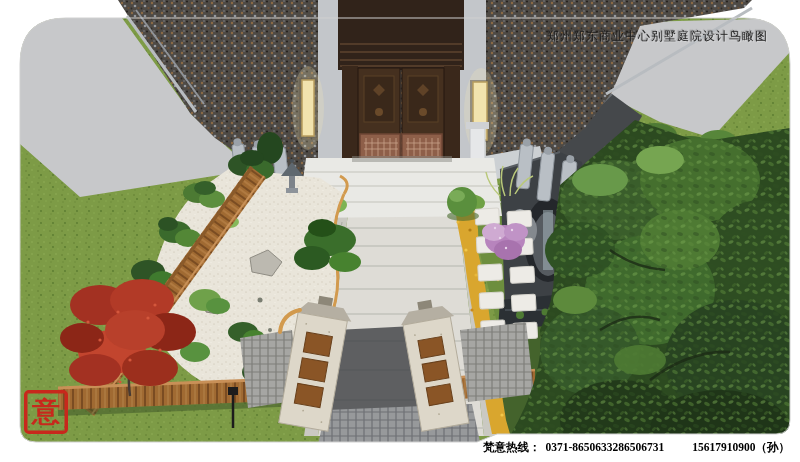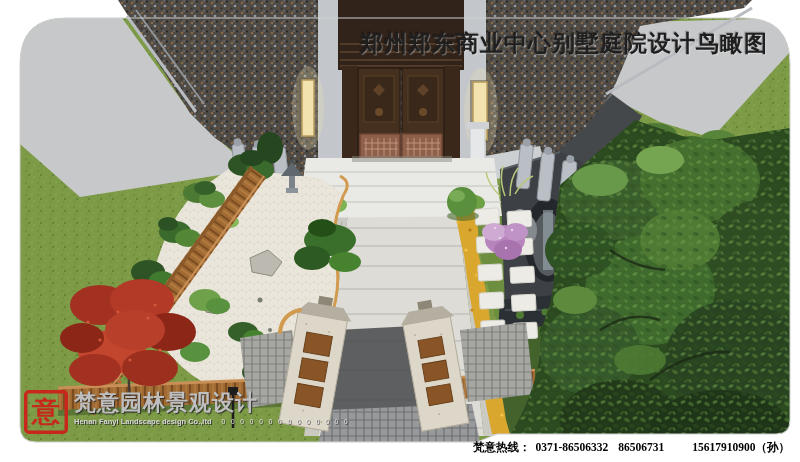--- a/index.html
+++ b/index.html
@@ -8,32 +8,32 @@
     --hotline-color:#000000;
     --logo-gray:#bfbfbf;
     --page-bg:#ffffff;
   }
   *{margin:0;padding:0;box-sizing:border-box;}
   body{background:var(--page-bg);font-family:"Liberation Sans",sans-serif;}
   .page{position:relative;width:800px;height:462px;background:var(--page-bg);overflow:hidden;}
   .scene-svg{position:absolute;left:0;top:0;width:800px;height:462px;display:block;}
   .title{
     position:absolute;top:28px;right:32px;
-    font-size:23px;font-weight:bold;letter-spacing:1px;
+    font-size:12px;font-weight:normal;letter-spacing:1px;
     color:var(--title-color);
     text-shadow:1px 1px 1px rgba(255,255,255,.35), -1px -1px 1px rgba(0,0,0,.25);
     white-space:nowrap;
     margin-left:27px;
   }
   .hotline{
     position:absolute;top:440px;right:10px;
     font-family:"Liberation Serif",serif;font-weight:bold;
     font-size:11.5px;color:var(--hotline-color);white-space:nowrap;
   }
-  .hotline .ph{margin-left:10px;}
+  .hotline .ph{}
   .hotline .ph.last{margin-left:28px;}
   .logo{
     position:absolute;left:24px;top:390px;display:flex;align-items:flex-start;gap:6px;
   }
   .seal{
     width:44px;height:44px;border:3px solid var(--seal-red);border-radius:5px;
     display:flex;align-items:center;justify-content:center;
     box-shadow:inset 0 0 0 1px rgba(200,40,28,.5);
   }
   .seal span{
@@ -430,26 +430,19 @@
 
     <path d="M66,18 L744,18 Q790,18 790,64 L790,420 Q790,434 776,434 L497,434 L477,442 L36,442 Q20,442 20,426 L20,64 Q20,18 66,18 Z" fill="none" stroke="#d0d0d0" stroke-width="1"></path>
   </svg>
 
   <div class="title">郑州郑东商业中心别墅庭院设计鸟瞰图</div>
 
   <div class="logo">
     <div class="seal">
       <span>意</span>
     </div>
-    <div class="logo-text">
-      <div class="cn">梵意园林景观设计</div>
-      <div class="en-row">
-        <span class="en">Henan Fanyi Landscape design Co.,ltd</span>
-        <span class="digits">0 0 0 0 0 0 0 0 0 0 0 0 0 0</span>
-      </div>
-    </div>
   </div>
 
   <div class="hotline">
     <span>梵意热线：</span><span class="ph" style="margin-left:5px">0371-86506332</span><span class="ph">86506731</span><span class="ph last">15617910900（孙）</span>
   </div>
 
 </div>
 
 </body></html>

